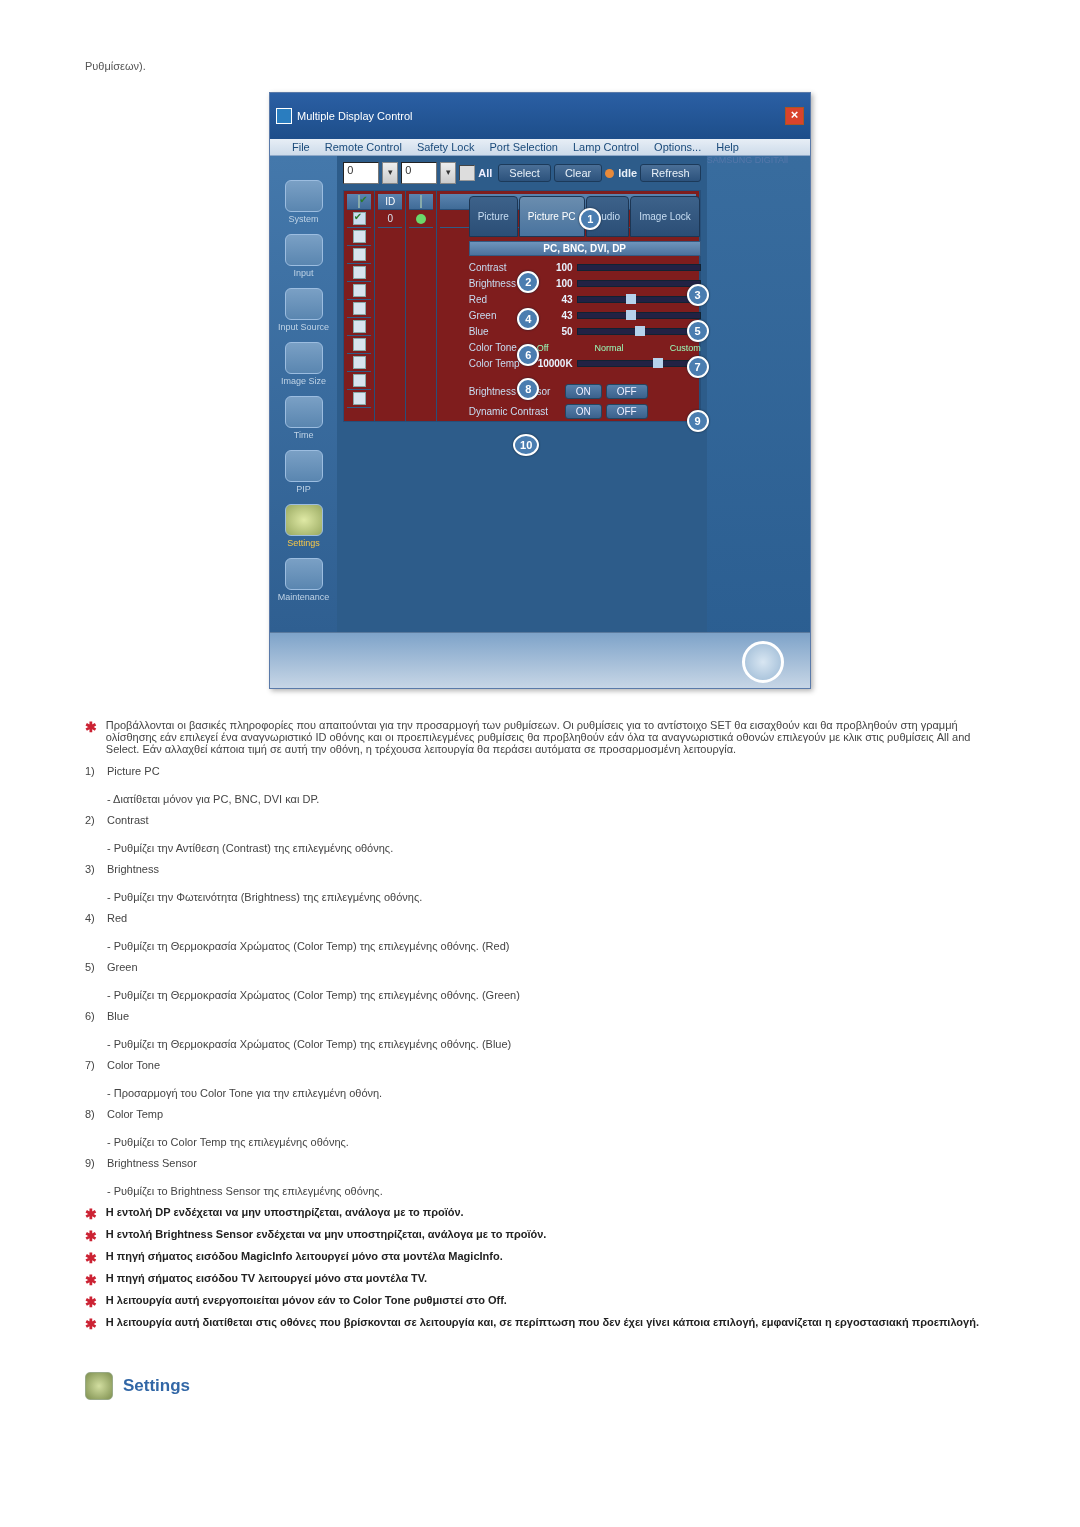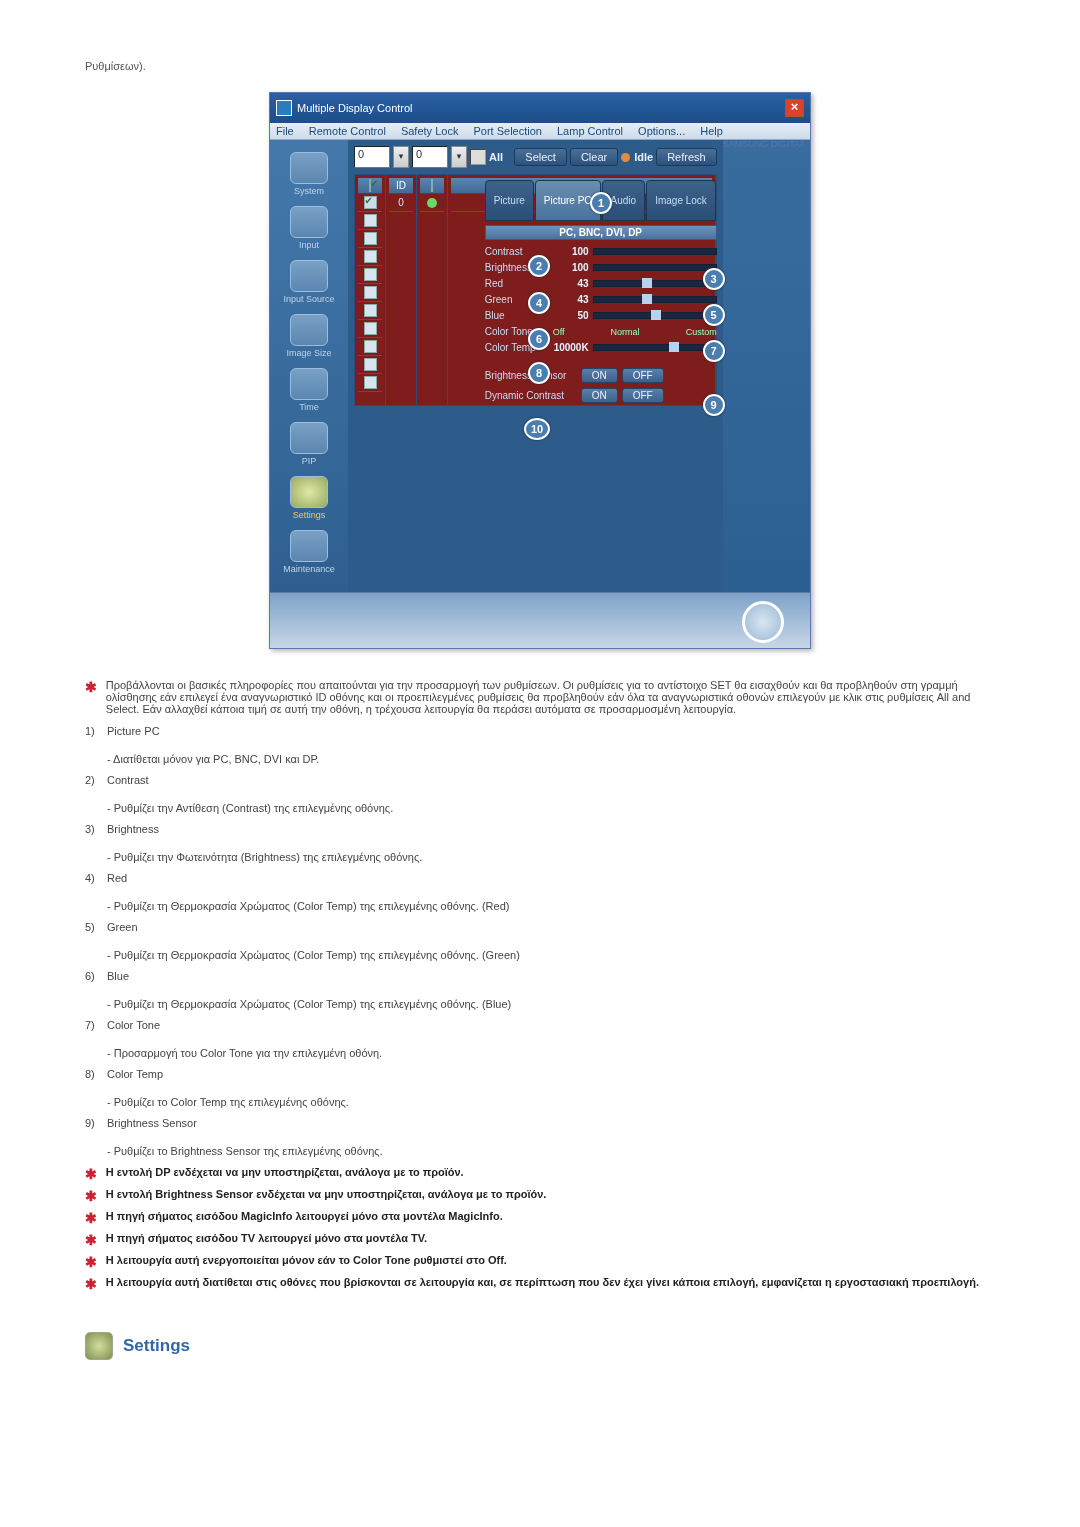--- a/index.html
+++ b/index.html
@@ -1,26 +1,26 @@
 <!DOCTYPE html>
 <html><head>
 <meta charset="utf-8">
 <style>
 body{margin:0;background:#fff;font-family:Verdana,Arial,sans-serif;font-size:12px;color:#333;padding:60px 85px}
 .intro{font-size:11px;color:#555;margin-bottom:20px}
 .app{width:540px;margin:0 auto 30px;border:1px solid #5a7aa9;background:linear-gradient(#3a6ea0,#2a5d90);box-shadow:2px 2px 5px rgba(0,0,0,.3)}
-.titlebar{background:linear-gradient(#2b5fa4,#1d4e8a);color:#fff;padding:6px 6px;display:flex;align-items:center;font-size:11px}
+.titlebar{background:linear-gradient(#2b5fa4,#1d4e8a);color:#fff;padding:14px 6px;display:flex;align-items:center;font-size:11px}
 .titlebar .ico{width:14px;height:14px;background:#2a7dbf;border:1px solid #fff;margin-right:5px}
 .titlebar .sp{flex:1}
 .close{width:17px;height:16px;background:#d9432c;border:1px solid #a52;color:#fff;text-align:center;line-height:14px;font-size:13px;font-weight:bold;cursor:pointer}
-.menubar{background:linear-gradient(#e7eef6,#cddbea);padding:2px 6px;font-size:11px;color:#1a4a7a;border-bottom:1px solid #8fa9c9}
+.menubar{background:linear-gradient(#e7eef6,#cddbea);padding:2px 22px;font-size:11px;color:#1a4a7a;border-bottom:1px solid #8fa9c9}
 .menubar span{margin-right:12px;cursor:pointer}
 .menubar .brand{float:right;color:#5577aa;font-size:9px;margin:2px 0 0}
 .mainrow{display:flex;background:#3a6b9c}
-.sidebar{width:78px;background:linear-gradient(#4478ab,#2f5f91);padding:8px 0;text-align:center}
+.sidebar{width:78px;background:linear-gradient(#4478ab,#2f5f91);padding:20px 0;text-align:center}
 .sideitem{margin:4px 4px 10px;color:#bfd3e6;font-size:9px}
 .sideicon{width:36px;height:30px;margin:0 auto 2px;border-radius:6px;background:linear-gradient(#7aa0c5,#5a86b0);border:1px solid #9cbde0}
 .sideicon.sel{background:radial-gradient(#dfe9a5,#98a860)}
 .workspace{flex:1;background:#2d5c8a;position:relative;padding:6px 6px 50px}
 .toolbar{display:flex;align-items:center;gap:3px;margin-bottom:6px}
 .toolbar .num{width:28px;height:18px;border:1px inset #777;background:#fff;font-size:11px;padding:1px 3px}
 .toolbar .dd{width:14px;height:20px;background:linear-gradient(#eee,#ccc);border:1px solid #888;text-align:center;line-height:18px;font-size:9px}
 .chk{width:14px;height:14px;background:#ddd;border:1px inset #999}
 .toolbar .lbl{color:#eef;font-size:11px;font-weight:bold}
 .btn{padding:2px 10px;background:linear-gradient(#4a6f97,#2c527c);border:1px solid #1c3a5a;border-radius:3px;color:#e8f0f8;font-size:11px;cursor:pointer}

